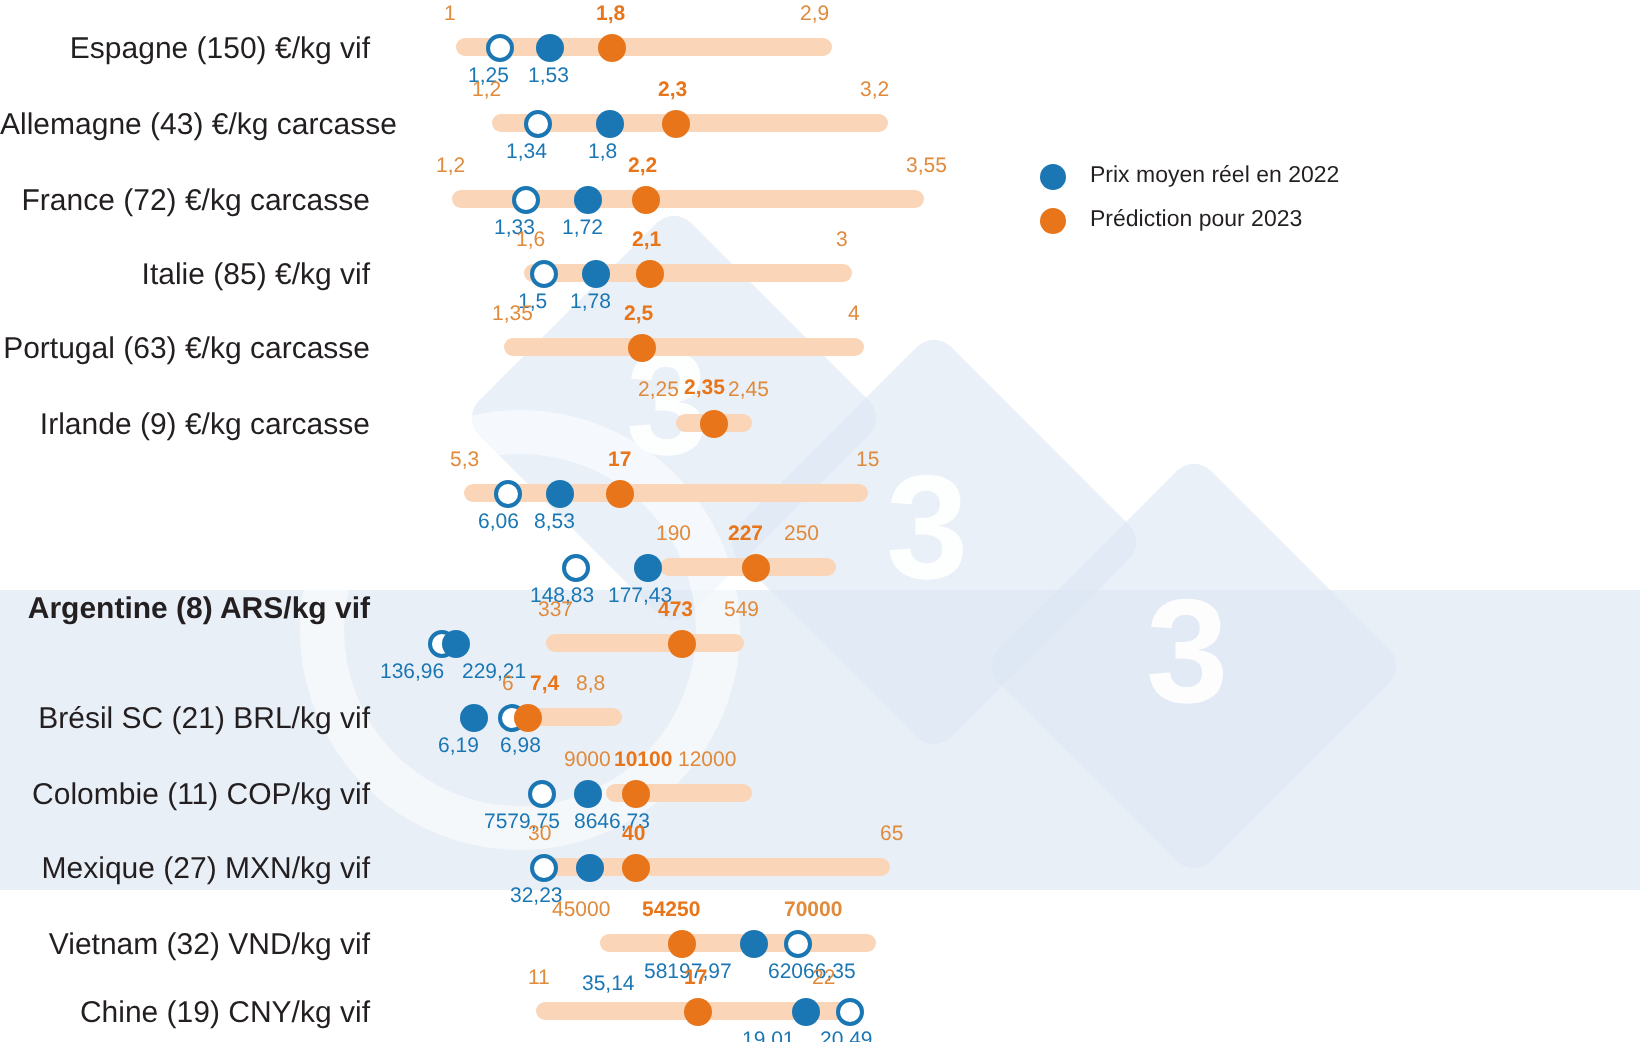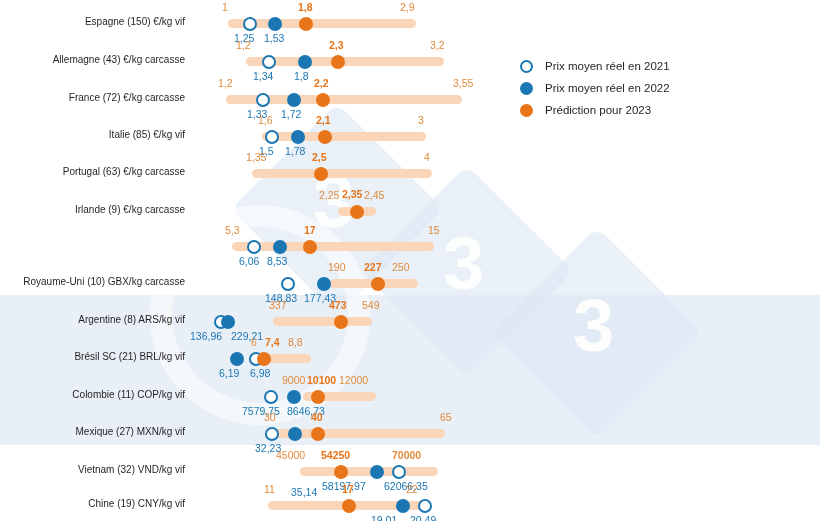--- a/index.html
+++ b/index.html
@@ -30,21 +30,21 @@
 
   
   .plot{position:absolute;left:0;top:0;width:820px;height:521px;}
 
   .row{position:absolute;left:0;width:820px;}
 
   .row-label{
     position:absolute;
     text-align:right;
     color:#231f20;
-    font-size:10px;
+    font-size:15px;
     white-space:nowrap;
     line-height:1;
   }
 
   .bar{
     position:absolute;
     height:9px;
     background:#fad5b8;
     border-radius:5px;
   }
@@ -186,34 +186,33 @@
       <div class="vlab orange-b" style="left:304px;top:3px;">17</div>
       <div class="bar" style="left:232px;top:20px;width:202px;"></div>
       <div class="dot y2021" style="left:247px;top:17.5px;"></div>
       <div class="dot y2022" style="left:273px;top:17.5px;"></div>
       <div class="dot pred" style="left:303px;top:17.5px;"></div>
       <div class="vlab blue" style="left:239px;top:34px;">6,06</div>
       <div class="vlab blue" style="left:267px;top:34px;">8,53</div>
     </div>
 
     <div class="row" style="top:259px;height:40px;">
-      <div class="row-label" style="left:0px;width:185px;top:18px;">Royaume-Uni (10) GBX/kg carcasse</div>
       <div class="vlab orange" style="left:328px;top:3px;">190</div>
       <div class="vlab orange" style="left:392px;top:3px;">250</div>
       <div class="vlab orange-b" style="left:364px;top:3px;">227</div>
       <div class="bar" style="left:330px;top:20px;width:88px;"></div>
       <div class="dot y2021" style="left:281px;top:17.5px;"></div>
       <div class="dot y2022" style="left:317px;top:17.5px;"></div>
       <div class="dot pred" style="left:371px;top:17.5px;"></div>
       <div class="vlab blue" style="left:265px;top:34px;">148,83</div>
       <div class="vlab blue" style="left:304px;top:34px;">177,43</div>
     </div>
 
     <div class="row" style="top:297px;height:40px;">
-      <div class="row-label" style="left:0px;width:185px;top:18px;">Argentine (8) ARS/kg vif</div>
+      <div class="row-label" style="left:0px;width:185px;top:0;font-weight:bold;">Argentine (8) ARS/kg vif</div>
       <div class="vlab orange" style="left:269px;top:3px;">337</div>
       <div class="vlab orange" style="left:362px;top:3px;">549</div>
       <div class="vlab orange-b" style="left:329px;top:3px;">473</div>
       <div class="bar" style="left:273px;top:20px;width:99px;"></div>
       <div class="dot y2021" style="left:214px;top:17.5px;"></div>
       <div class="dot y2022" style="left:221px;top:17.5px;"></div>
       <div class="dot pred" style="left:334px;top:17.5px;"></div>
       <div class="vlab blue" style="left:190px;top:34px;">136,96</div>
       <div class="vlab blue" style="left:231px;top:34px;">229,21</div>
     </div>
@@ -280,24 +279,20 @@
       <div class="dot y2022" style="left:396px;top:17.5px;"></div>
       <div class="dot y2021" style="left:418px;top:17.5px;"></div>
       <div class="vlab blue" style="left:371px;top:34px;">19,01</div>
       <div class="vlab blue" style="left:410px;top:34px;">20,49</div>
     </div>
 
   </div>
 
   <div class="legend" style="left:520px;top:60px;width:280px;height:84px;">
 
-    <div class="legend-row" style="left:0px;top:0px;">
-      <span class="legend-mark m2021"></span>
-      <span class="legend-text">Prix moyen réel en 2021</span>
-    </div>
 
     <div class="legend-row" style="left:0px;top:22px;">
       <span class="legend-mark m2022"></span>
       <span class="legend-text">Prix moyen réel en 2022</span>
     </div>
 
     <div class="legend-row" style="left:0px;top:44px;">
       <span class="legend-mark mpred"></span>
       <span class="legend-text">Prédiction pour 2023</span>
     </div>

